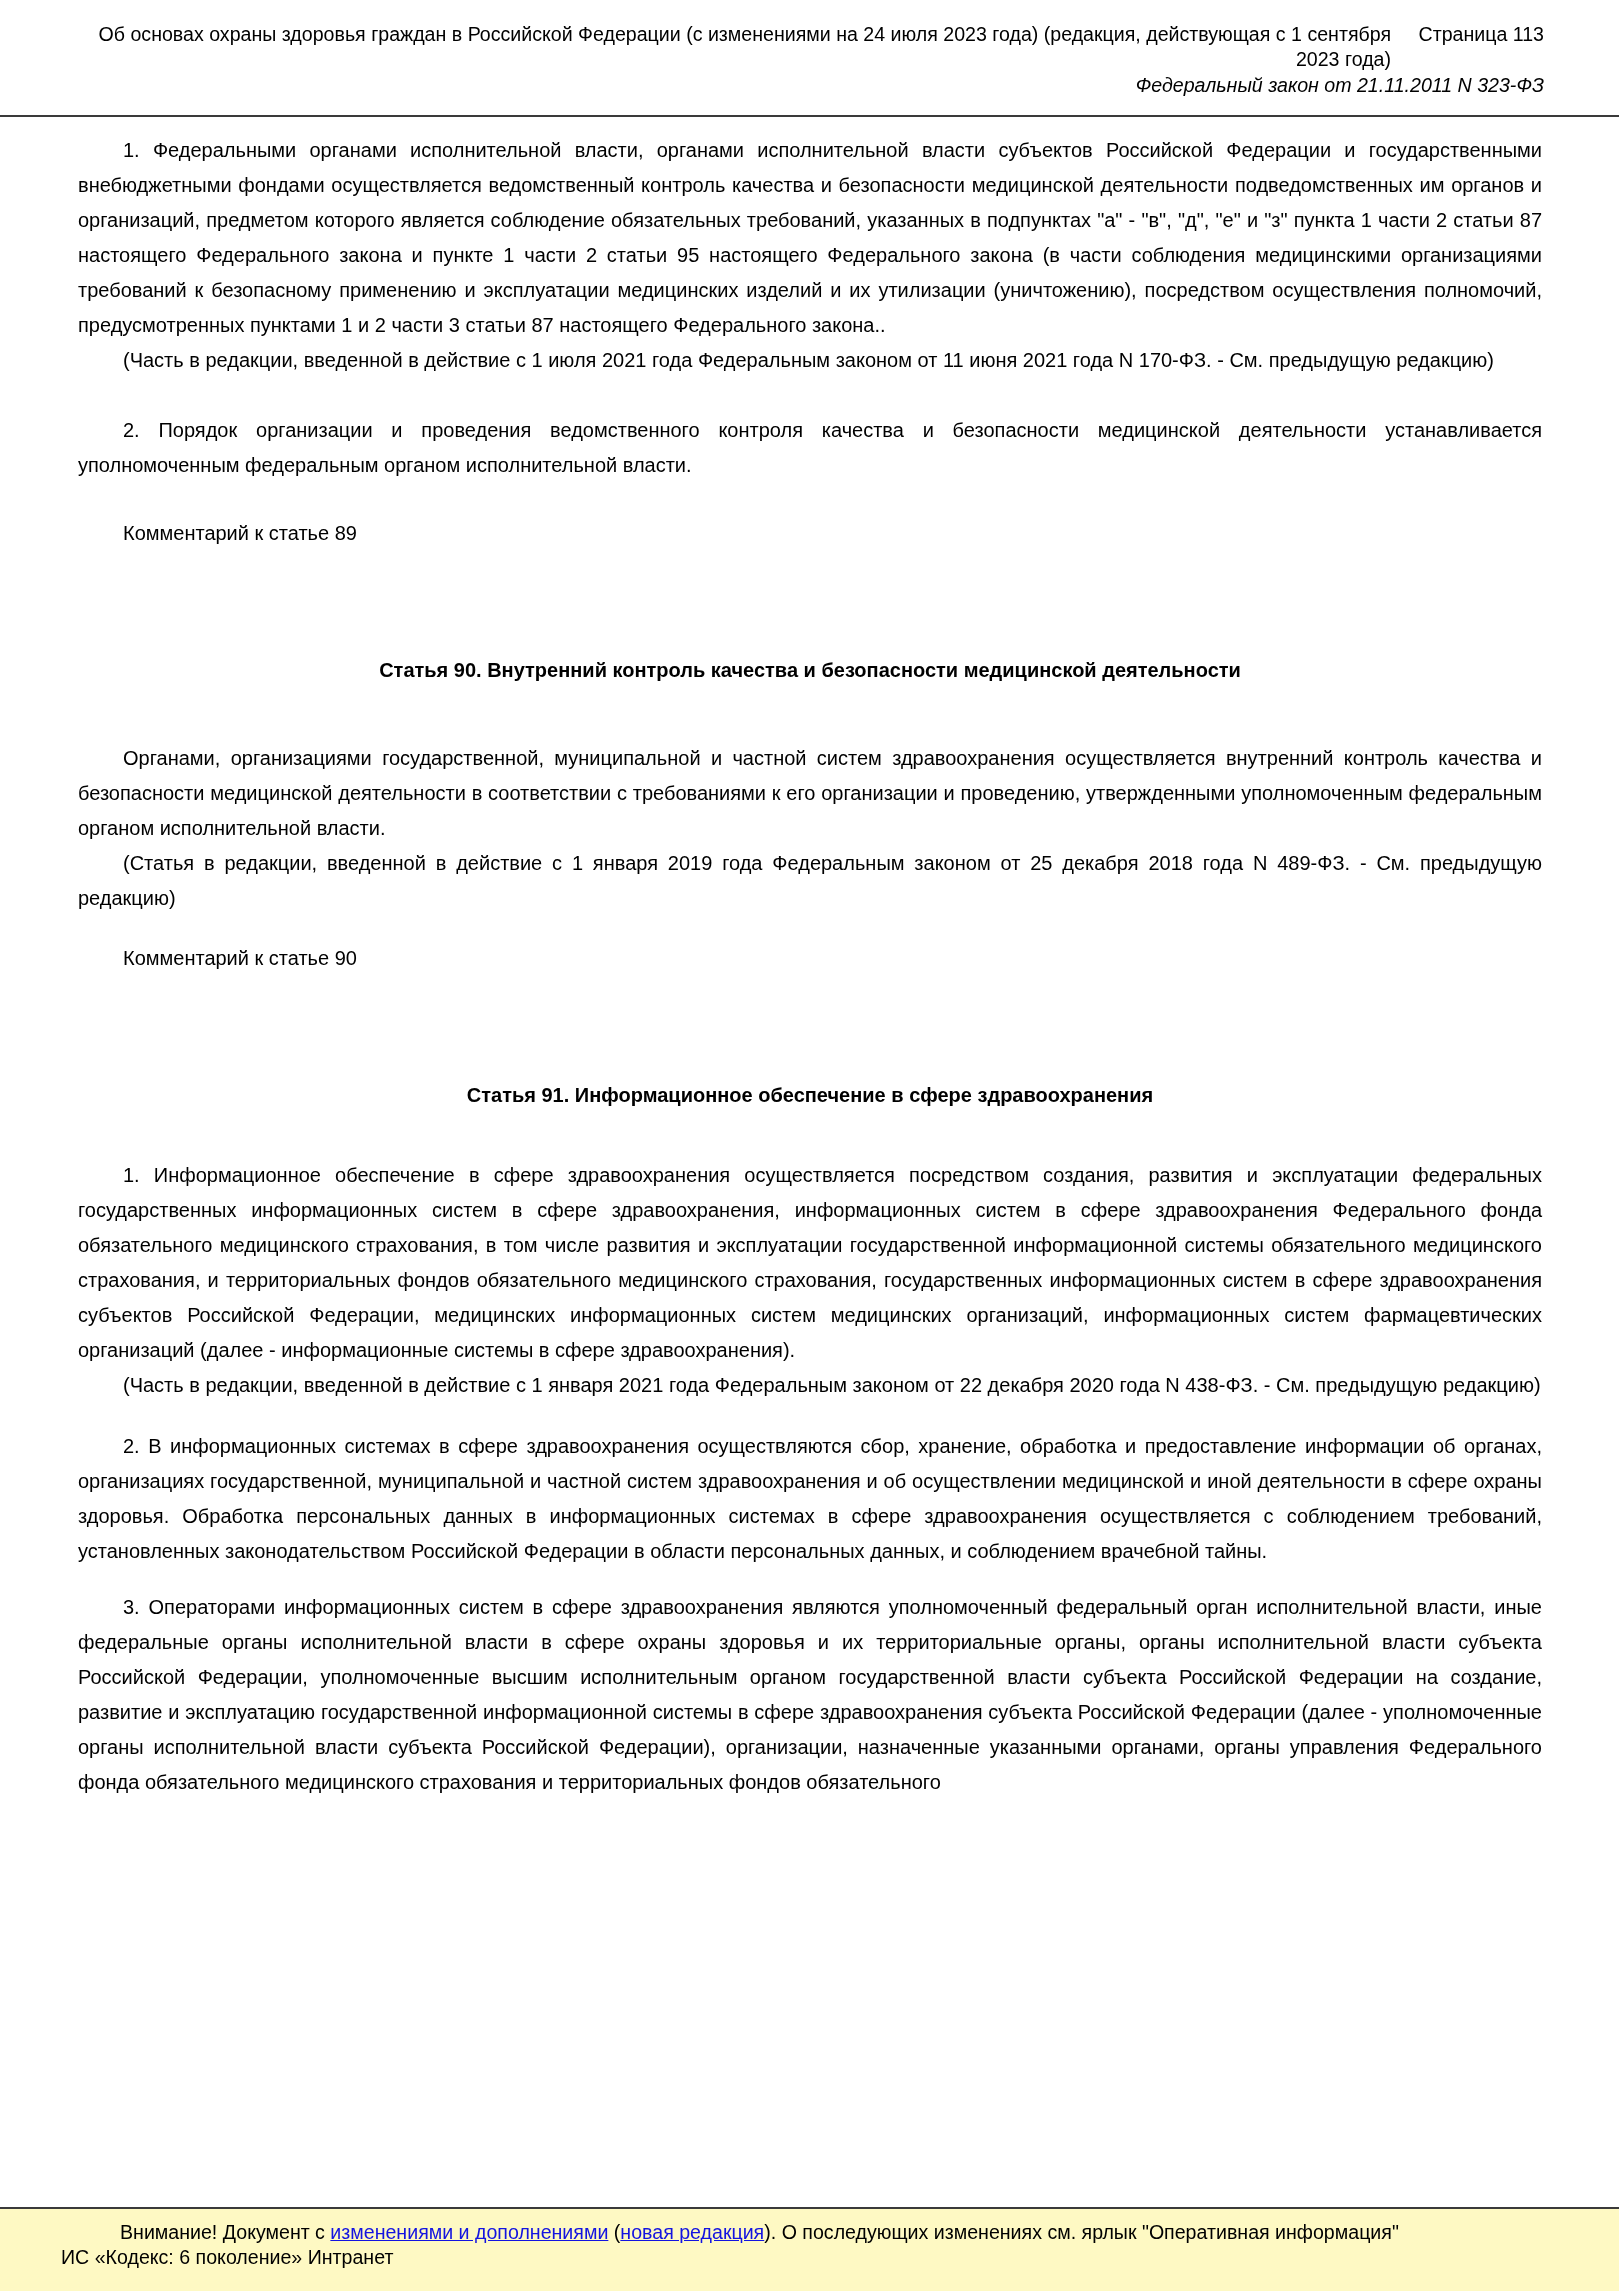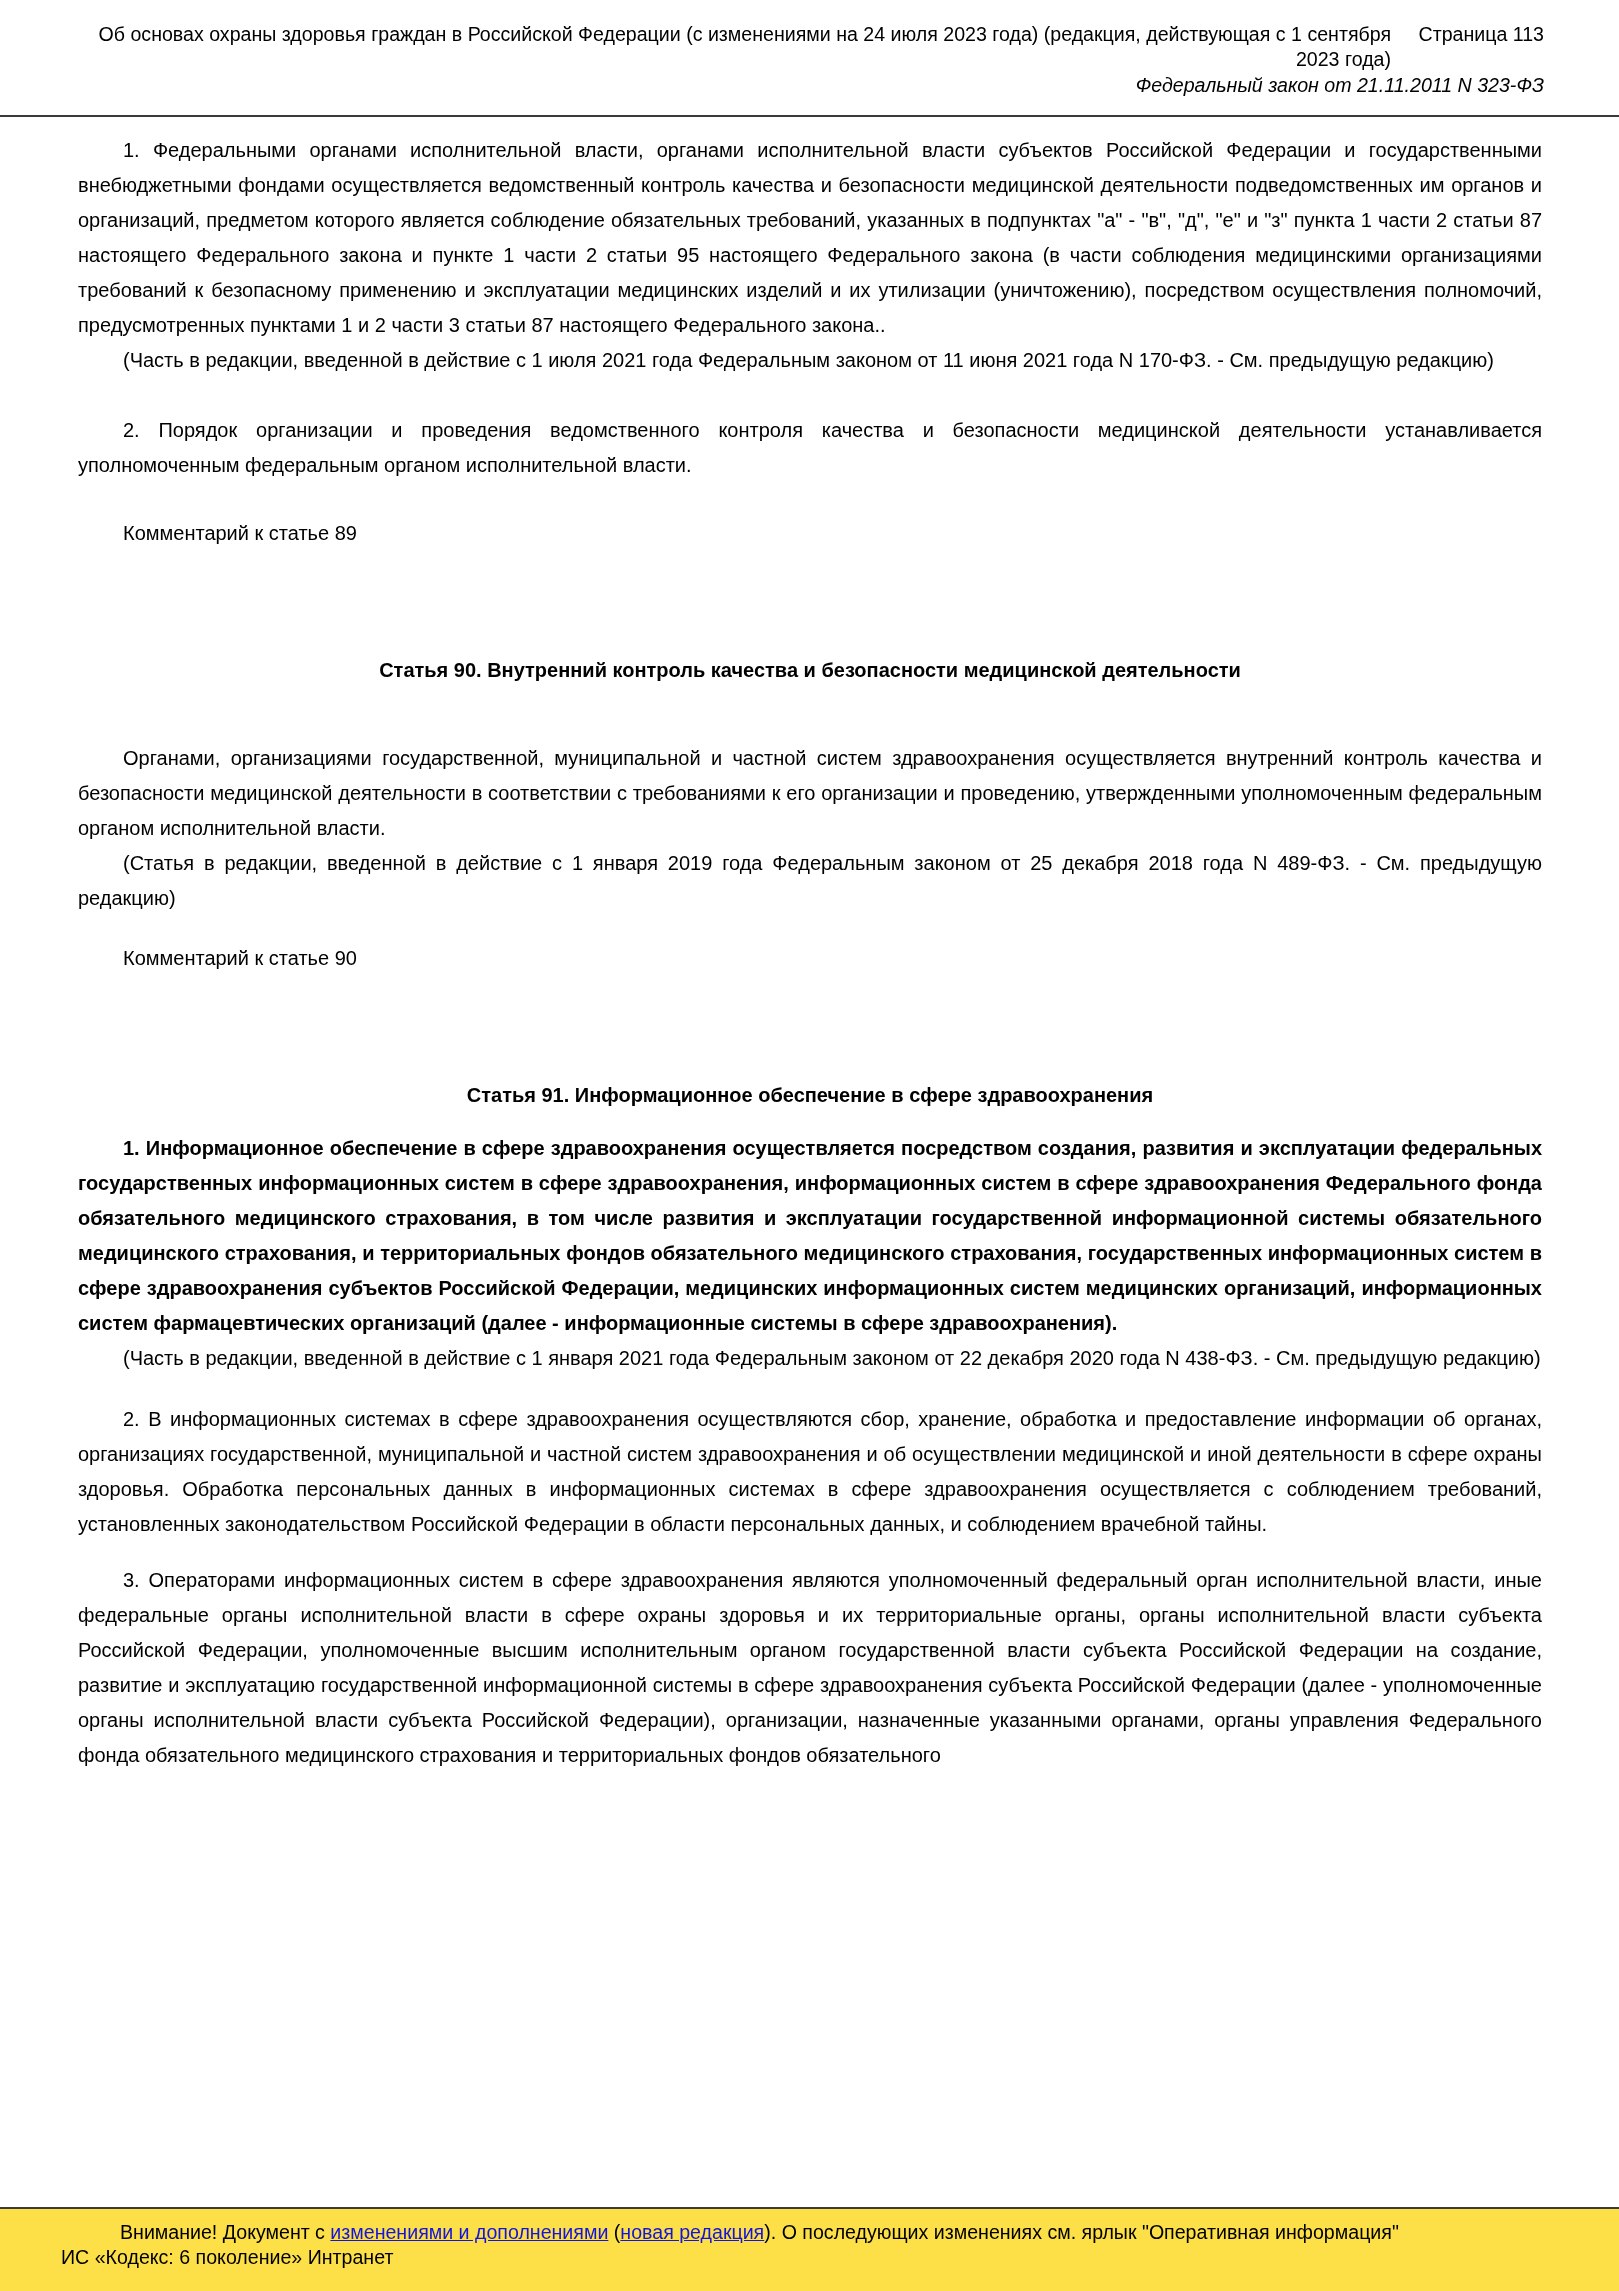--- a/index.html
+++ b/index.html
@@ -45,30 +45,30 @@
     overflow: hidden;
     font-size: 20px;
     line-height: 35px;
   }
   .para { text-align: justify; text-indent: 45px; }
   .heading { font-weight: bold; text-align: center; text-indent: 0; }
   .mt22 { margin-top: 21.6px; }
   .mt26 { margin-top: 25.5px; }
   .mt34 { margin-top: 33px; }
   .mt36 { margin-top: 35px; }
-  .mt46 { margin-top: 18px; font-weight: bold; }
+  .mt46 { margin-top: 45px; }
   .mt54 { margin-top: 53px; }
   .mt104 { margin-top: 102px; }
 
   
   .footer {
     position: absolute;
     top: 2207px; bottom: 0; left: 0;
     width: 100%;
-    background: #fde047;
+    background: #fef9c3;
     border-top: 2px solid #3a3a3a;
     padding: 10.8px 39px 0 61px;
     font-size: 19.6px;
     line-height: 25.5px;
   }
   .footer-notice { text-indent: 59px; white-space: nowrap; }
   .link { color: #1414e0; text-decoration: underline; cursor: pointer; }
 </style>
 </head>
 <body>

